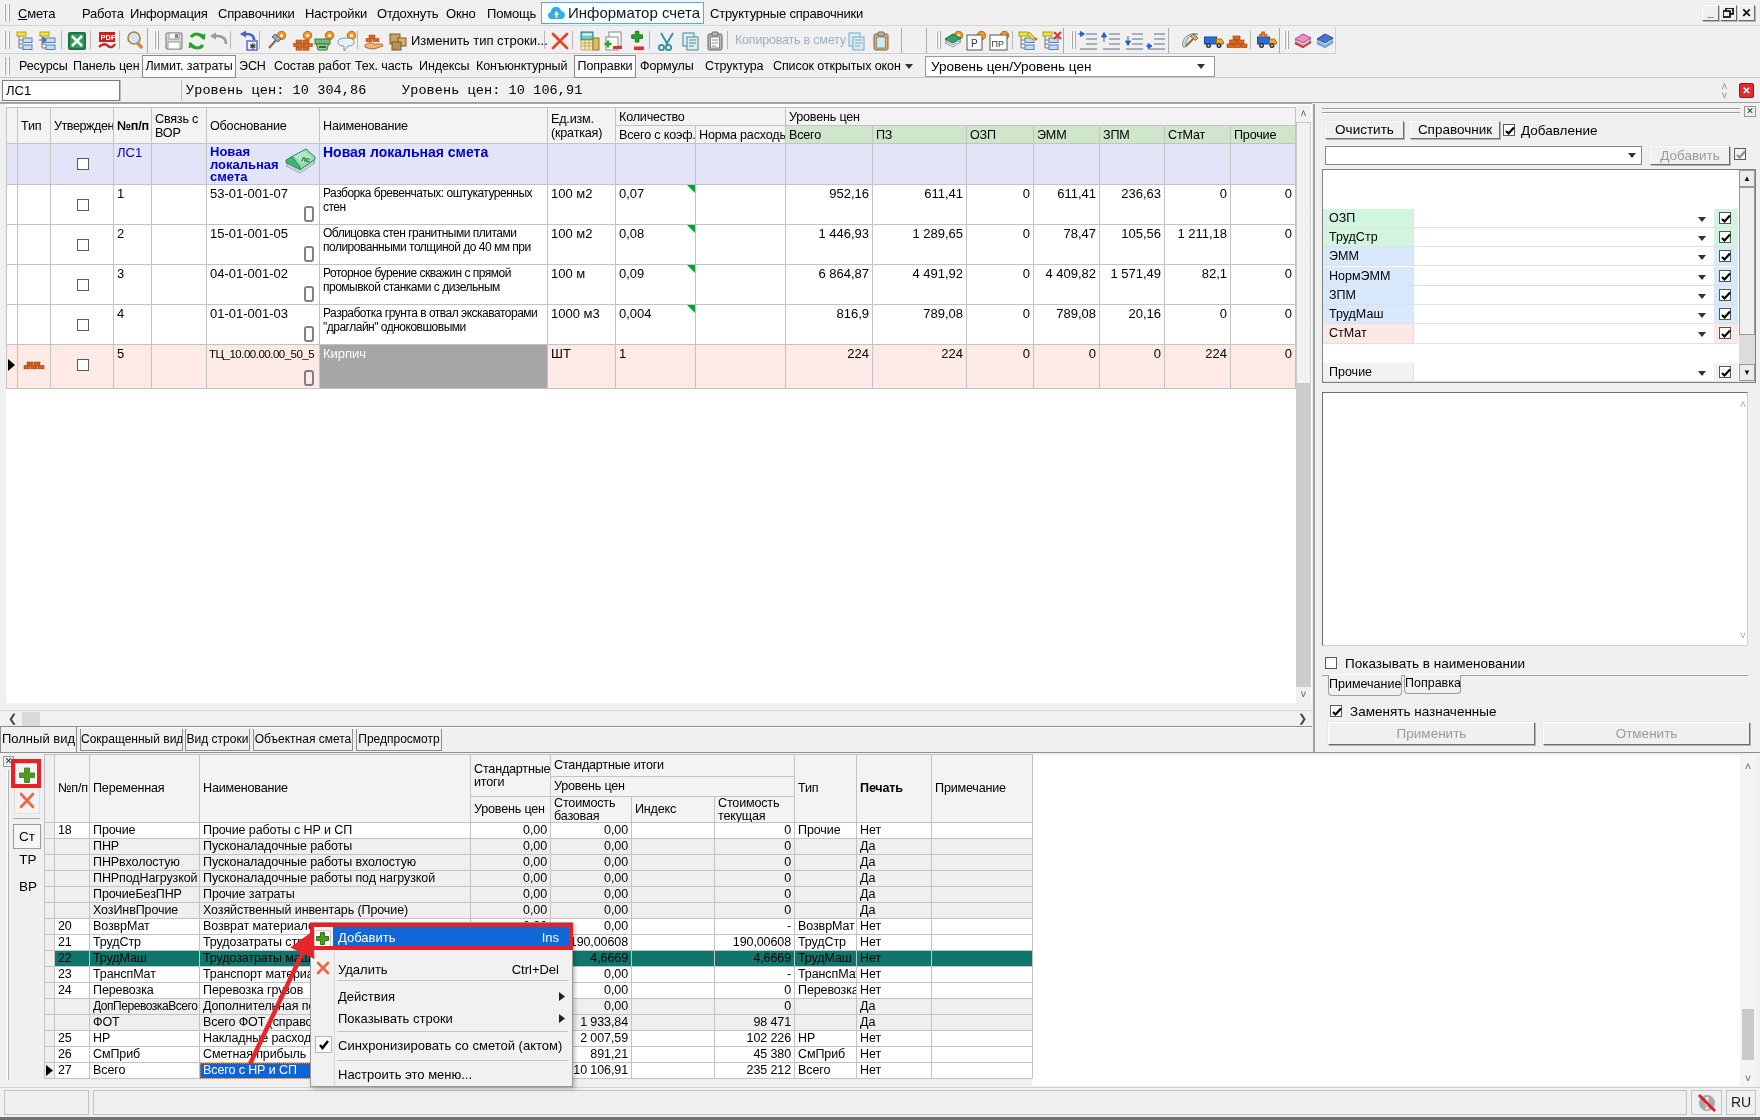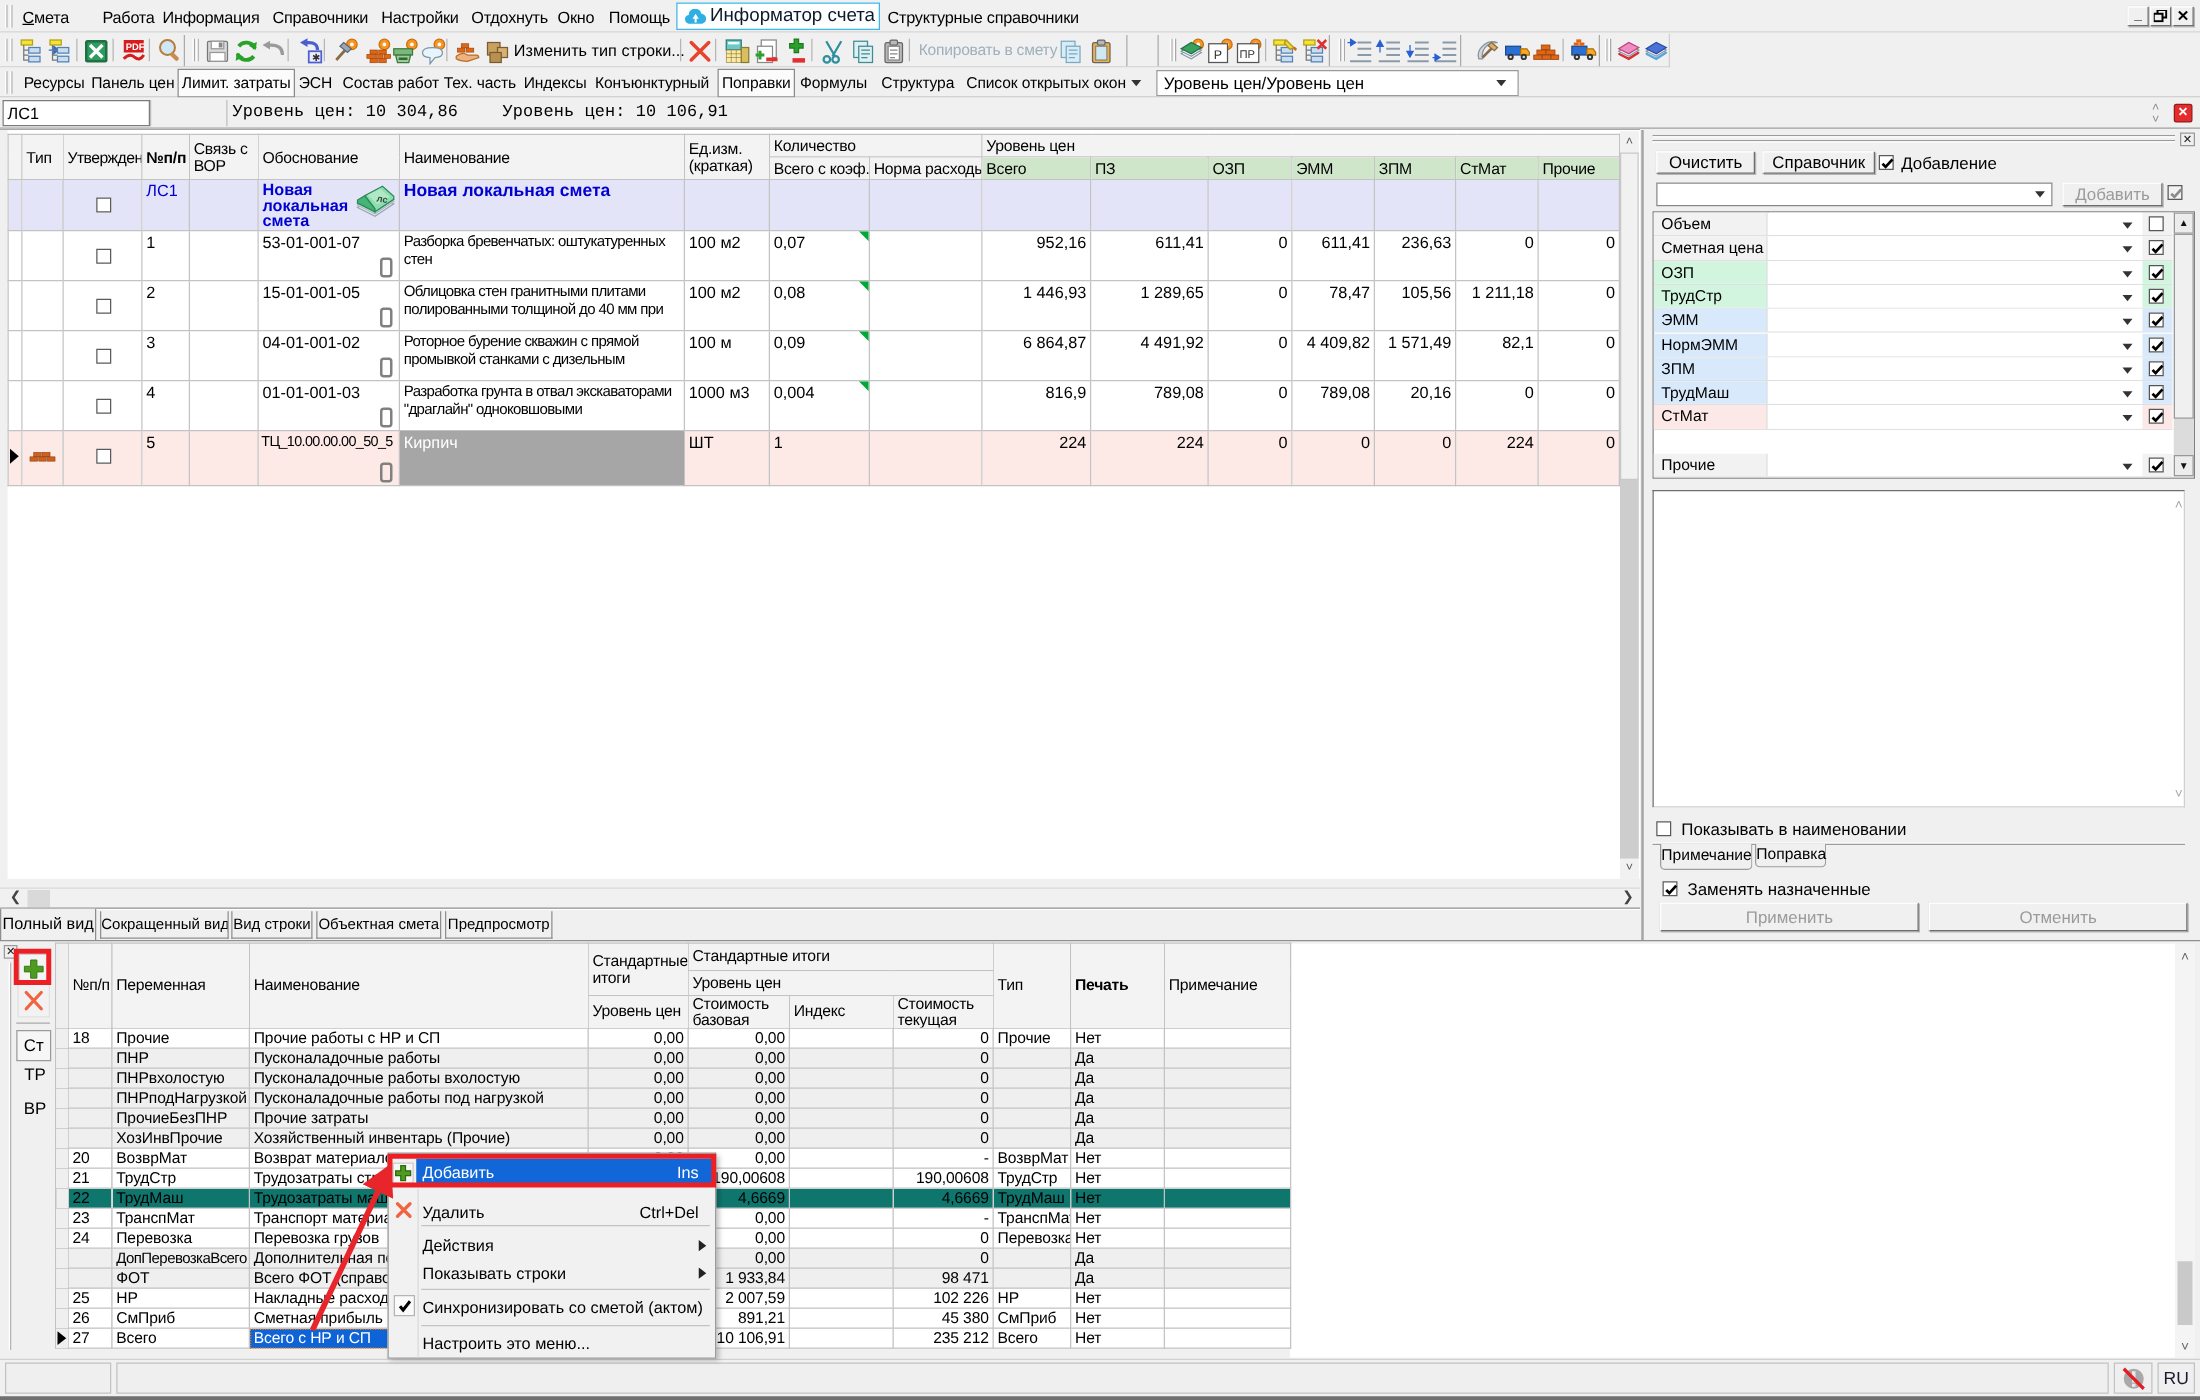--- a/index.html
+++ b/index.html
@@ -577,36 +577,20 @@
 <div class="a" style="left:1521px;top:123px;font-size:13.5px">Добавление</div>
 <div class="a" style="left:1325px;top:146px;width:317px;height:19px;background:#fff;border:1px solid #888"></div>
 <div class="a" style="left:1628px;top:153px;width:0;height:0;border:4px solid transparent;border-top:5px solid #333"></div>
 <div class="btn" style="left:1650px;top:146px;width:80px;height:19px;font-size:13.5px;line-height:17px;color:#9b9b9b">Добавить</div>
 <span class="cb" style="left:1734px;top:148px;background:#f2f2f2">
       <svg width="12" height="12" viewBox="0 0 12 12">
         <path d="M2 6 L4.5 8.5 L10 2.5" stroke="#8b8b8b" stroke-width="2.2" fill="none"></path>
       </svg>
     </span>
 <div class="a" style="left:1322px;top:169px;width:434px;height:214px;background:#fff;border:1px solid #808080" id="plist">
-      <div style="position:absolute;left:0;top:0.0px;width:415px;height:19.3px;border-bottom:1px solid #e0e0e0">
-        <div style="position:absolute;left:0;top:0;width:91px;height:100%;background:#f2f2f2;border-right:1px solid #e0e0e0;padding:2px 0 0 6px;font-size:12.5px;white-space:nowrap">Объем</div>
-        <div style="position:absolute;left:92px;top:0;width:299px;height:100%;background:#fff"></div>
-        <div style="position:absolute;left:375px;top:8px;width:0;height:0;border:4px solid transparent;border-top:5px solid #333"></div>
-        <div style="position:absolute;left:391px;top:0;width:24px;height:100%;background:#f2f2f2"></div>
-        <div style="position:absolute;left:396px;top:3px;width:12px;height:12px;background:#fff;border:1px solid #555"></div>
-      </div>
-      <div style="position:absolute;left:0;top:19.3px;width:415px;height:19.3px;border-bottom:1px solid #e0e0e0">
-        <div style="position:absolute;left:0;top:0;width:91px;height:100%;background:#f2f2f2;border-right:1px solid #e0e0e0;padding:2px 0 0 6px;font-size:12.5px;white-space:nowrap">Сметная цена</div>
-        <div style="position:absolute;left:92px;top:0;width:299px;height:100%;background:#fff"></div>
-        <div style="position:absolute;left:375px;top:8px;width:0;height:0;border:4px solid transparent;border-top:5px solid #333"></div>
-        <div style="position:absolute;left:391px;top:0;width:24px;height:100%;background:#f2f2f2"></div>
-        <div style="position:absolute;left:396px;top:3px;width:12px;height:12px;background:#fff;border:1px solid #555"><svg width="12" height="12" viewBox="0 0 12 12">
-            <path d="M2 6 L4.5 8.5 L10 2.5" stroke="#000" stroke-width="2.2" fill="none"></path>
-          </svg></div>
-      </div>
       <div style="position:absolute;left:0;top:38.6px;width:415px;height:19.3px;border-bottom:1px solid #e0e0e0">
         <div style="position:absolute;left:0;top:0;width:91px;height:100%;background:#d2f5e0;border-right:1px solid #e0e0e0;padding:2px 0 0 6px;font-size:12.5px;white-space:nowrap">ОЗП</div>
         <div style="position:absolute;left:92px;top:0;width:299px;height:100%;background:#fff"></div>
         <div style="position:absolute;left:375px;top:8px;width:0;height:0;border:4px solid transparent;border-top:5px solid #333"></div>
         <div style="position:absolute;left:391px;top:0;width:24px;height:100%;background:#d2f5e0"></div>
         <div style="position:absolute;left:396px;top:3px;width:12px;height:12px;background:#fff;border:1px solid #555"><svg width="12" height="12" viewBox="0 0 12 12">
             <path d="M2 6 L4.5 8.5 L10 2.5" stroke="#000" stroke-width="2.2" fill="none"></path>
           </svg></div>
       </div>
       <div style="position:absolute;left:0;top:57.9px;width:415px;height:19.3px;border-bottom:1px solid #e0e0e0">

